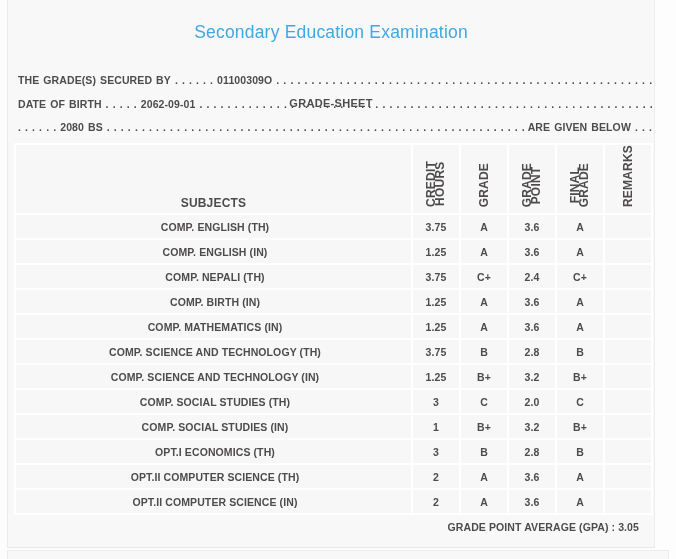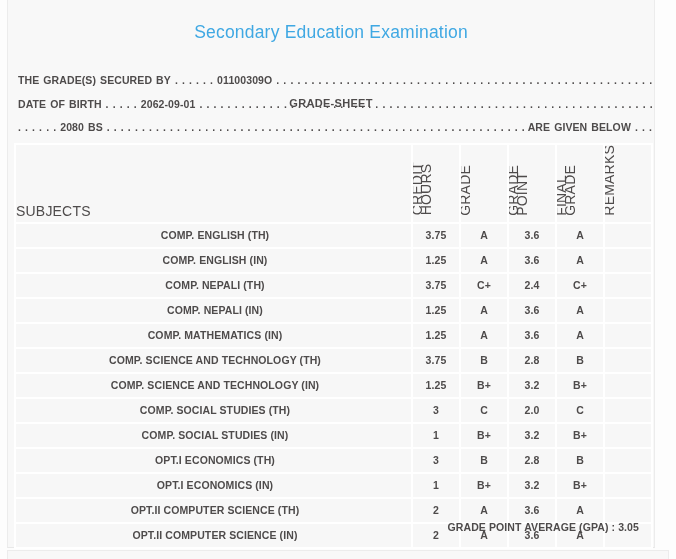--- a/index.html
+++ b/index.html
@@ -31,22 +31,22 @@
   }
   .info-line .fill{flex:1 1 0;overflow:hidden;}
   .line1{top:74px}.line2{top:98px}.line3{top:121px}
   table.grades{
     position:absolute;top:143px;left:6px;width:637px;
     table-layout:fixed;border-collapse:separate;border-spacing:2px;
     background:#ffffff;
   }
   table.grades th,table.grades td{background:#f7f7f7;overflow:hidden;}
   table.grades th{
-    height:38px;vertical-align:bottom;text-align:left;
-    font-size:14px;font-weight:normal;padding:0 0 3px 0;letter-spacing:.2px;
+    height:38px;vertical-align:bottom;text-align:center;
+    font-size:12px;font-weight:bold;padding:0 0 3px 0;letter-spacing:.2px;
   }
   th.subj-h{text-align:left;font-size:10.5px;padding:0 0 9px 4px;letter-spacing:.1px;}
   .vhead{
     display:inline-block;
     writing-mode:vertical-rl;transform:rotate(180deg);
     white-space:pre-line;line-height:9px;
   }
   table.grades td{
     height:21px;font-size:10.5px;font-weight:bold;text-align:center;
     letter-spacing:.1px;
@@ -131,21 +131,21 @@
     </tr>
     <tr>
       <td class="subj">COMP. NEPALI (TH)</td>
       <td>3.75</td>
       <td>C+</td>
       <td>2.4</td>
       <td>C+</td>
       <td></td>
     </tr>
     <tr>
-      <td class="subj">COMP. NEPALI (IN)</td>
+      <td class="subj">COMP. BIRTH (IN)</td>
       <td>1.25</td>
       <td>A</td>
       <td>3.6</td>
       <td>A</td>
       <td></td>
     </tr>
     <tr>
       <td class="subj">COMP. MATHEMATICS (IN)</td>
       <td>1.25</td>
       <td>A</td>
@@ -187,28 +187,20 @@
     </tr>
     <tr>
       <td class="subj">OPT.I ECONOMICS (TH)</td>
       <td>3</td>
       <td>B</td>
       <td>2.8</td>
       <td>B</td>
       <td></td>
     </tr>
     <tr>
-      <td class="subj">OPT.I ECONOMICS (IN)</td>
-      <td>1</td>
-      <td>B+</td>
-      <td>3.2</td>
-      <td>B+</td>
-      <td></td>
-    </tr>
-    <tr>
       <td class="subj">OPT.II COMPUTER SCIENCE (TH)</td>
       <td>2</td>
       <td>A</td>
       <td>3.6</td>
       <td>A</td>
       <td></td>
     </tr>
     <tr>
       <td class="subj">OPT.II COMPUTER SCIENCE (IN)</td>
       <td>2</td>

